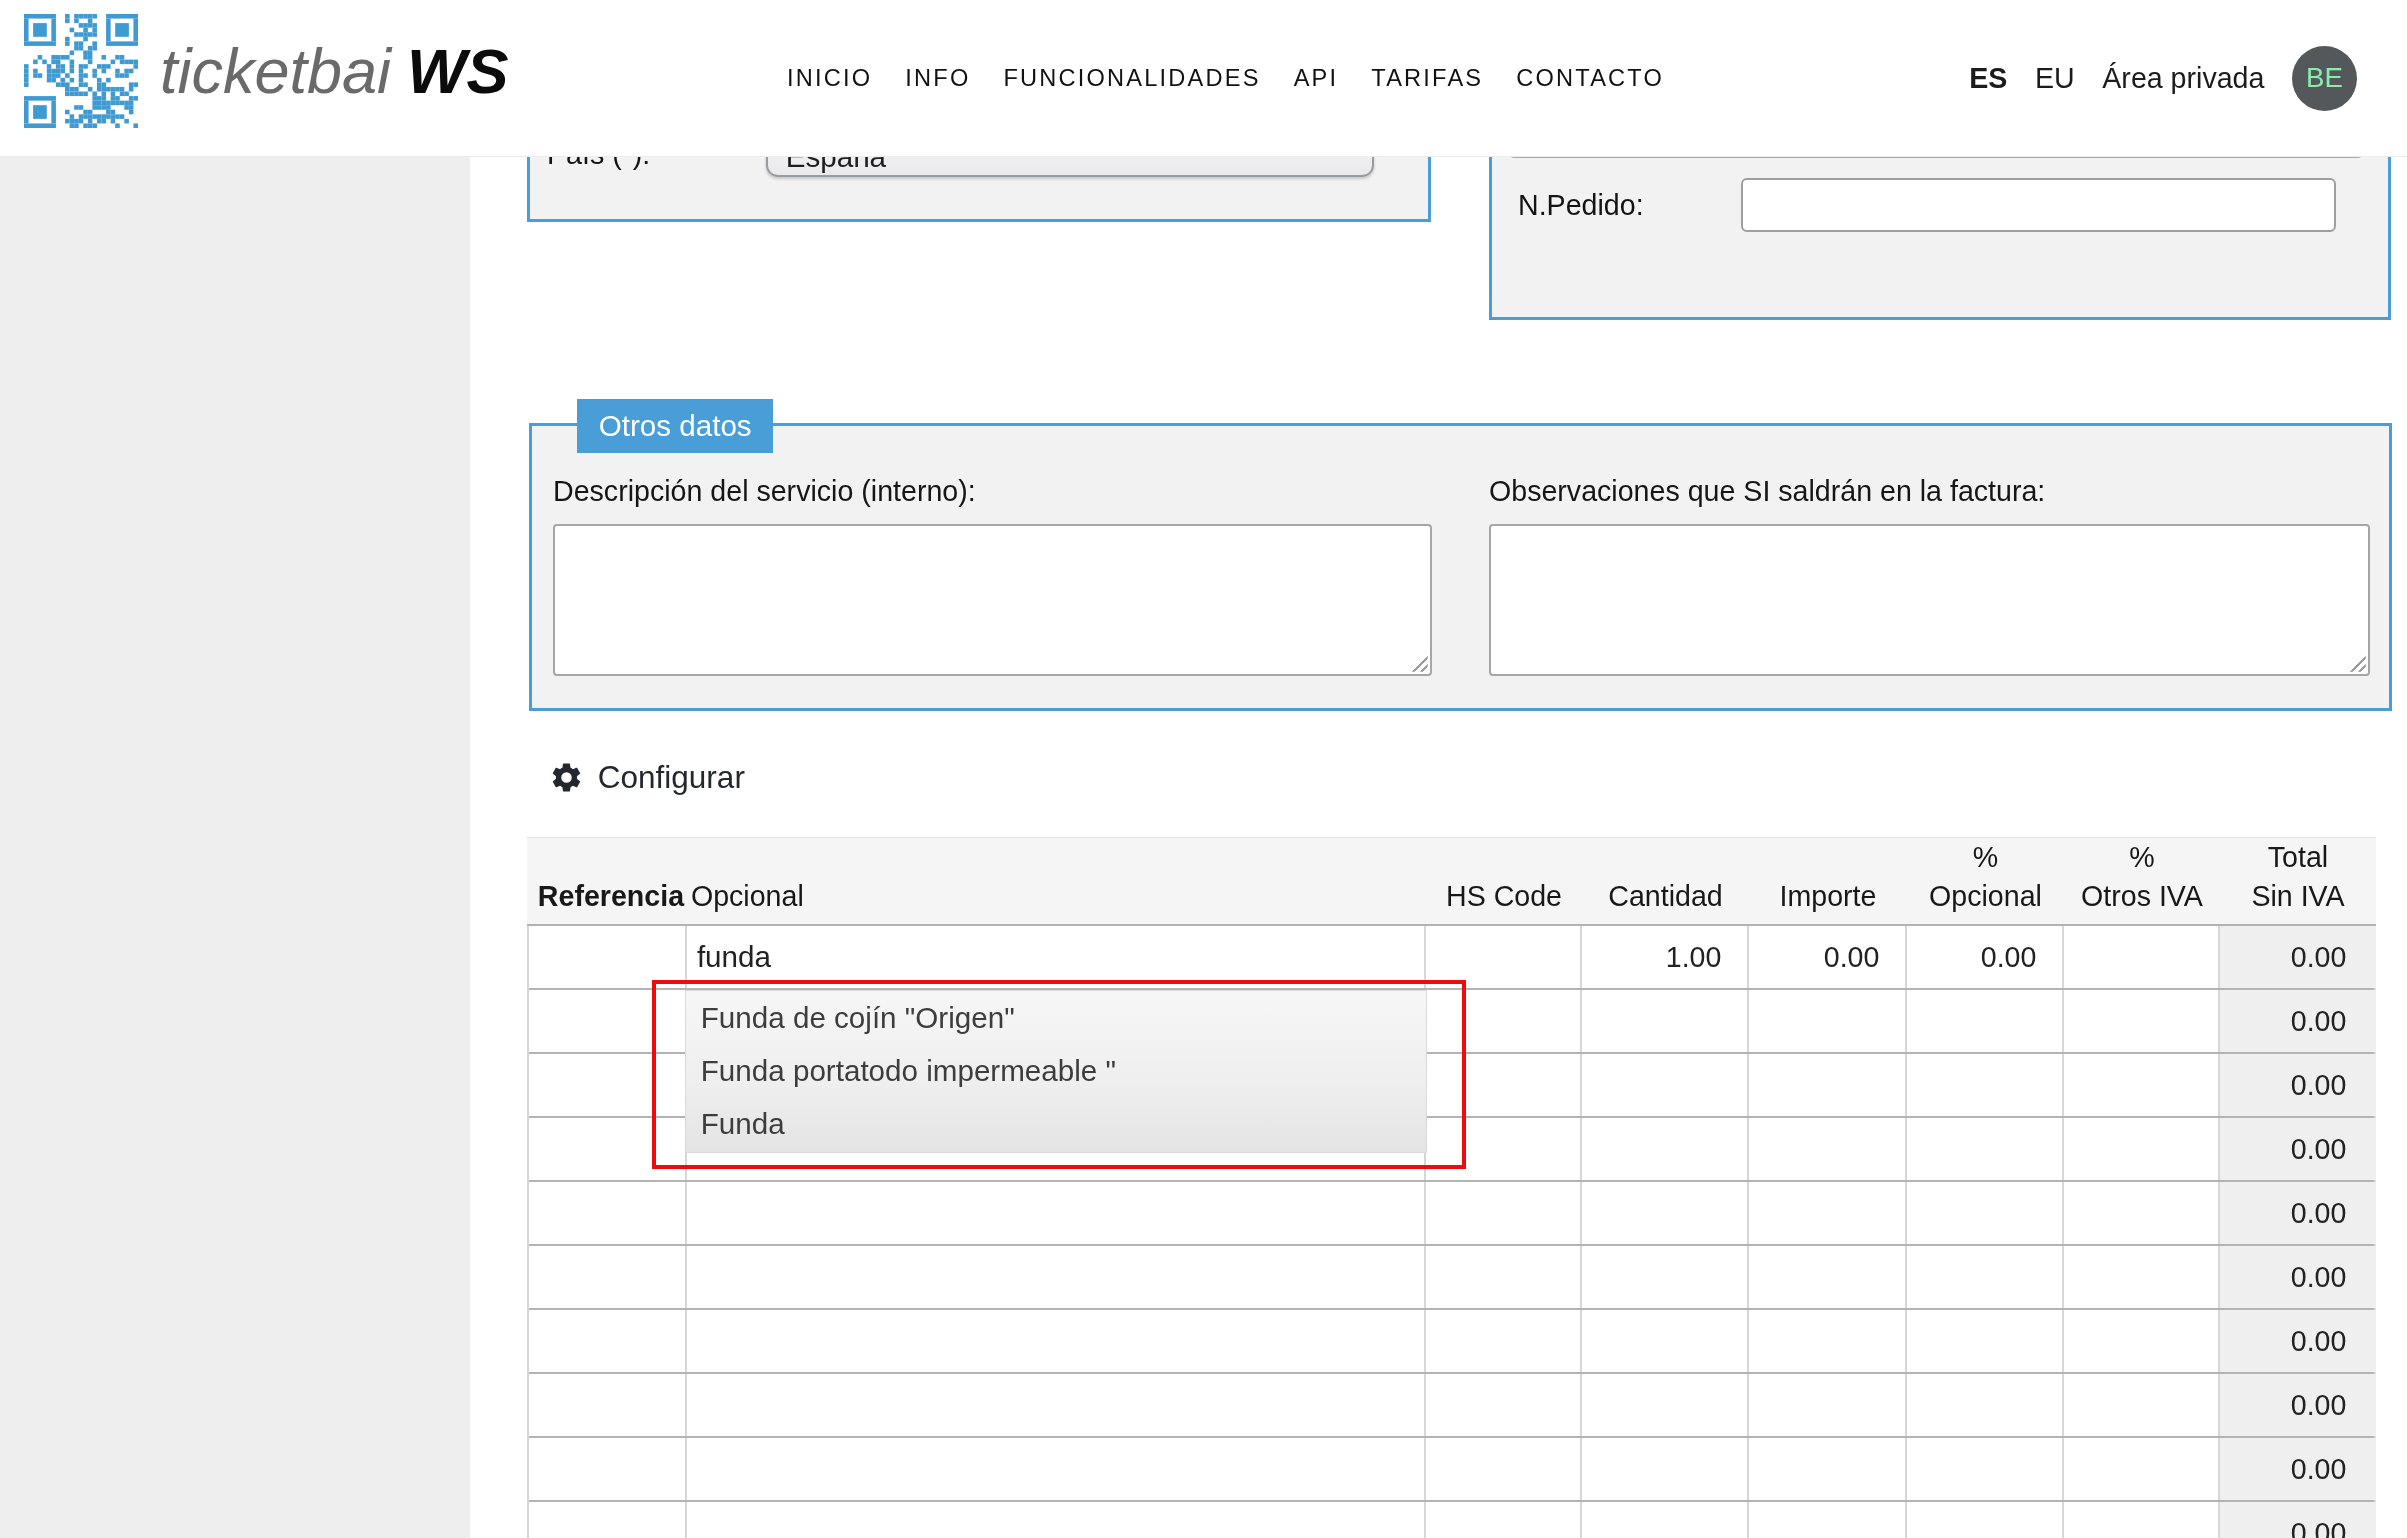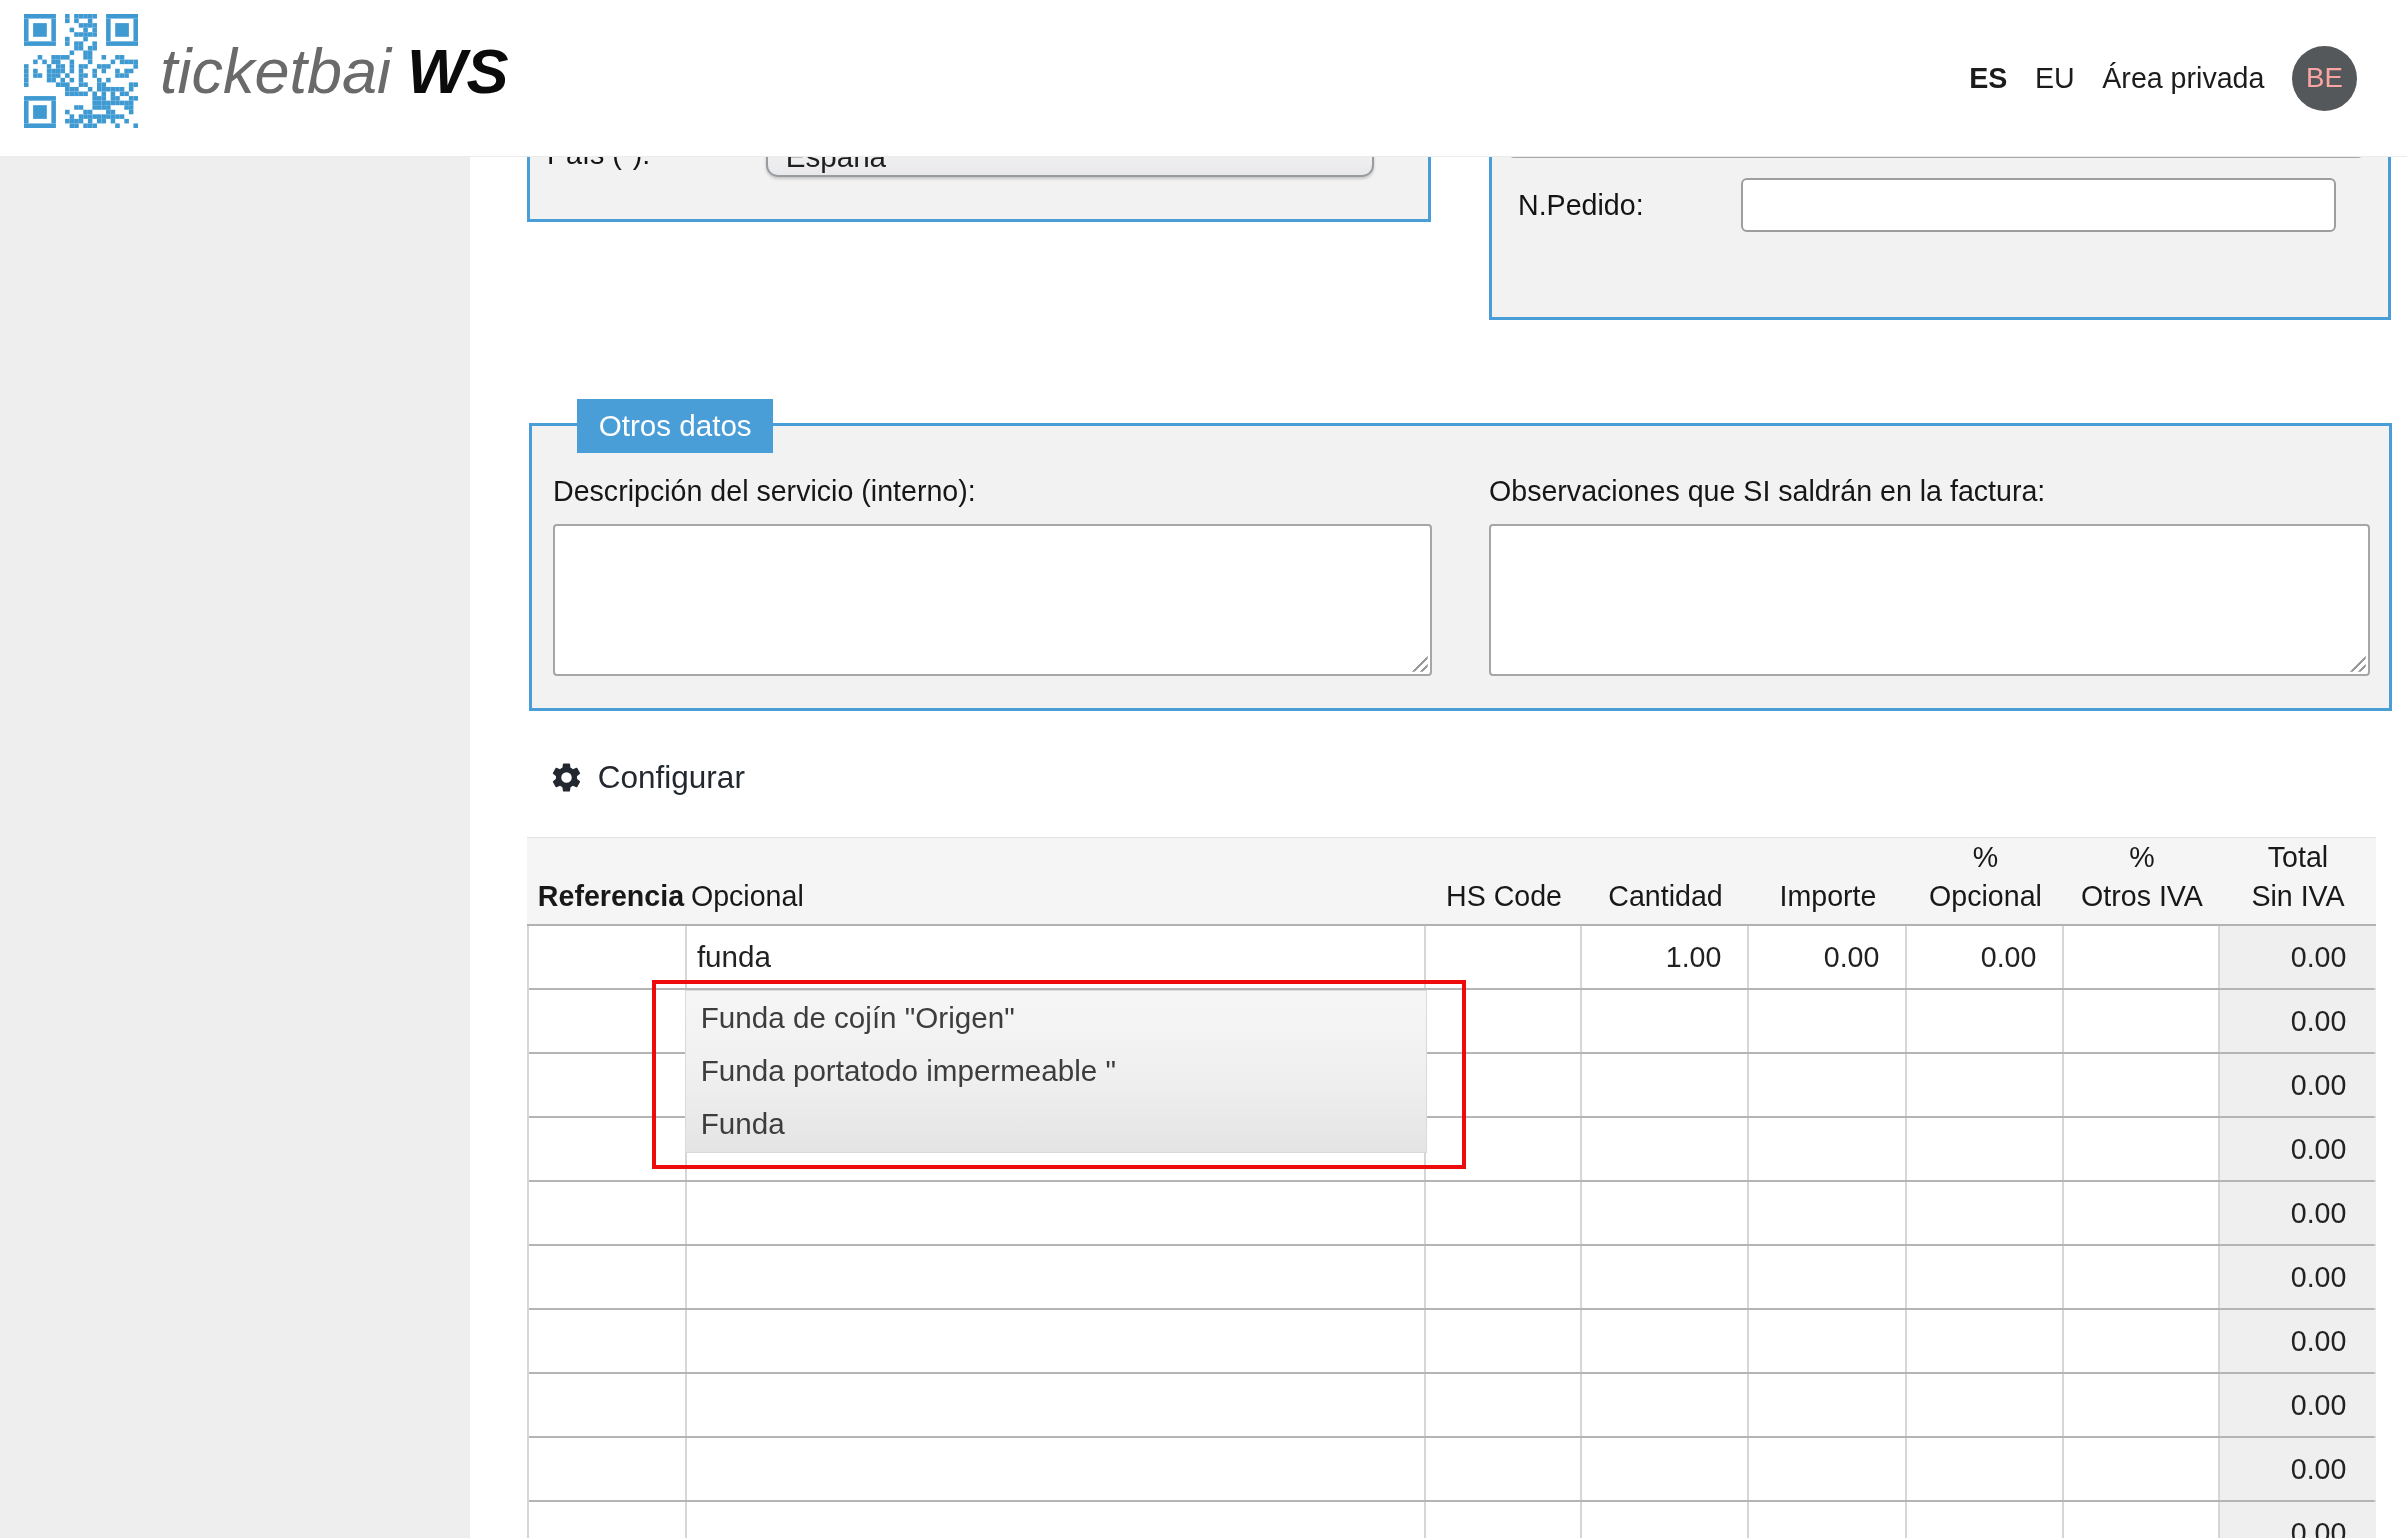--- a/index.html
+++ b/index.html
@@ -12,21 +12,21 @@
   .logo-qr{position:absolute;left:23.6px;top:13.8px;width:114px;height:114px;}
   .logo-qr svg{width:114px;height:114px;}
   .logo-qr svg rect{fill:var(--qr-blue,#3f9ad2);}
   .brand{position:absolute;left:160px;top:35px;font-style:italic;font-size:63px;white-space:nowrap;}
   .brand-light{color:#6a6a6a;}
   .brand-bold{color:#0b0b0b;font-weight:700;margin-left:15.8px;}
   .main-nav{position:absolute;left:787px;top:0;height:156px;display:flex;align-items:center;gap:33px;}
   .nav-link{font-size:23.6px;letter-spacing:2.2px;color:#121212;cursor:pointer;white-space:nowrap;}
   .header-right{position:absolute;right:51px;top:0;height:156px;display:flex;align-items:center;gap:27.6px;font-size:28.6px;}
   .lang-es{font-weight:700;}
-  .avatar{width:65px;height:65px;border-radius:50%;background:var(--avatar-bg,#55585a);color:#fca5a5;
+  .avatar{width:65px;height:65px;border-radius:50%;background:var(--avatar-bg,#55585a);color:#86efac;
           display:flex;align-items:center;justify-content:center;font-size:27.6px;}
 
   
   .left-gutter{position:absolute;left:0;top:156px;width:470px;height:1383px;background:#eeeeee;}
 
   
   .panel{position:absolute;background:#f2f2f3;border:3px solid var(--accent,#4a9ed8);box-sizing:border-box;z-index:1;}
   .country-panel{left:527px;top:69px;width:904px;height:153px;}
   .country-label{position:absolute;left:547px;top:138px;font-size:28.6px;color:#141414;z-index:2;}
   .country-select{position:absolute;left:766px;top:106px;width:608px;height:71px;box-sizing:border-box;
@@ -469,20 +469,28 @@
           <rect x="22" y="23" width="1" height="1"></rect>
           <rect x="10" y="24" width="1" height="1"></rect>
           <rect x="11" y="24" width="1" height="1"></rect>
           <rect x="13" y="24" width="1" height="1"></rect>
           <rect x="14" y="24" width="1" height="1"></rect>
           <rect x="15" y="24" width="1" height="1"></rect>
           <rect x="20" y="24" width="1" height="1"></rect>
           <rect x="24" y="24" width="1" height="1"></rect>
         </svg></div>
     <div class="brand"><span class="brand-light">ticketbai</span><span class="brand-bold">WS</span></div>
+    <nav class="main-nav">
+        <span class="nav-link">INICIO</span>
+        <span class="nav-link">INFO</span>
+        <span class="nav-link">FUNCIONALIDADES</span>
+        <span class="nav-link">API</span>
+        <span class="nav-link">TARIFAS</span>
+        <span class="nav-link">CONTACTO</span>
+      </nav>
     <div class="header-right">
       <span class="lang-es">ES</span>
       <span class="lang-eu">EU</span>
       <span>Área privada</span>
       <div class="avatar">BE</div>
     </div>
   </div>
 
 </div>
 

